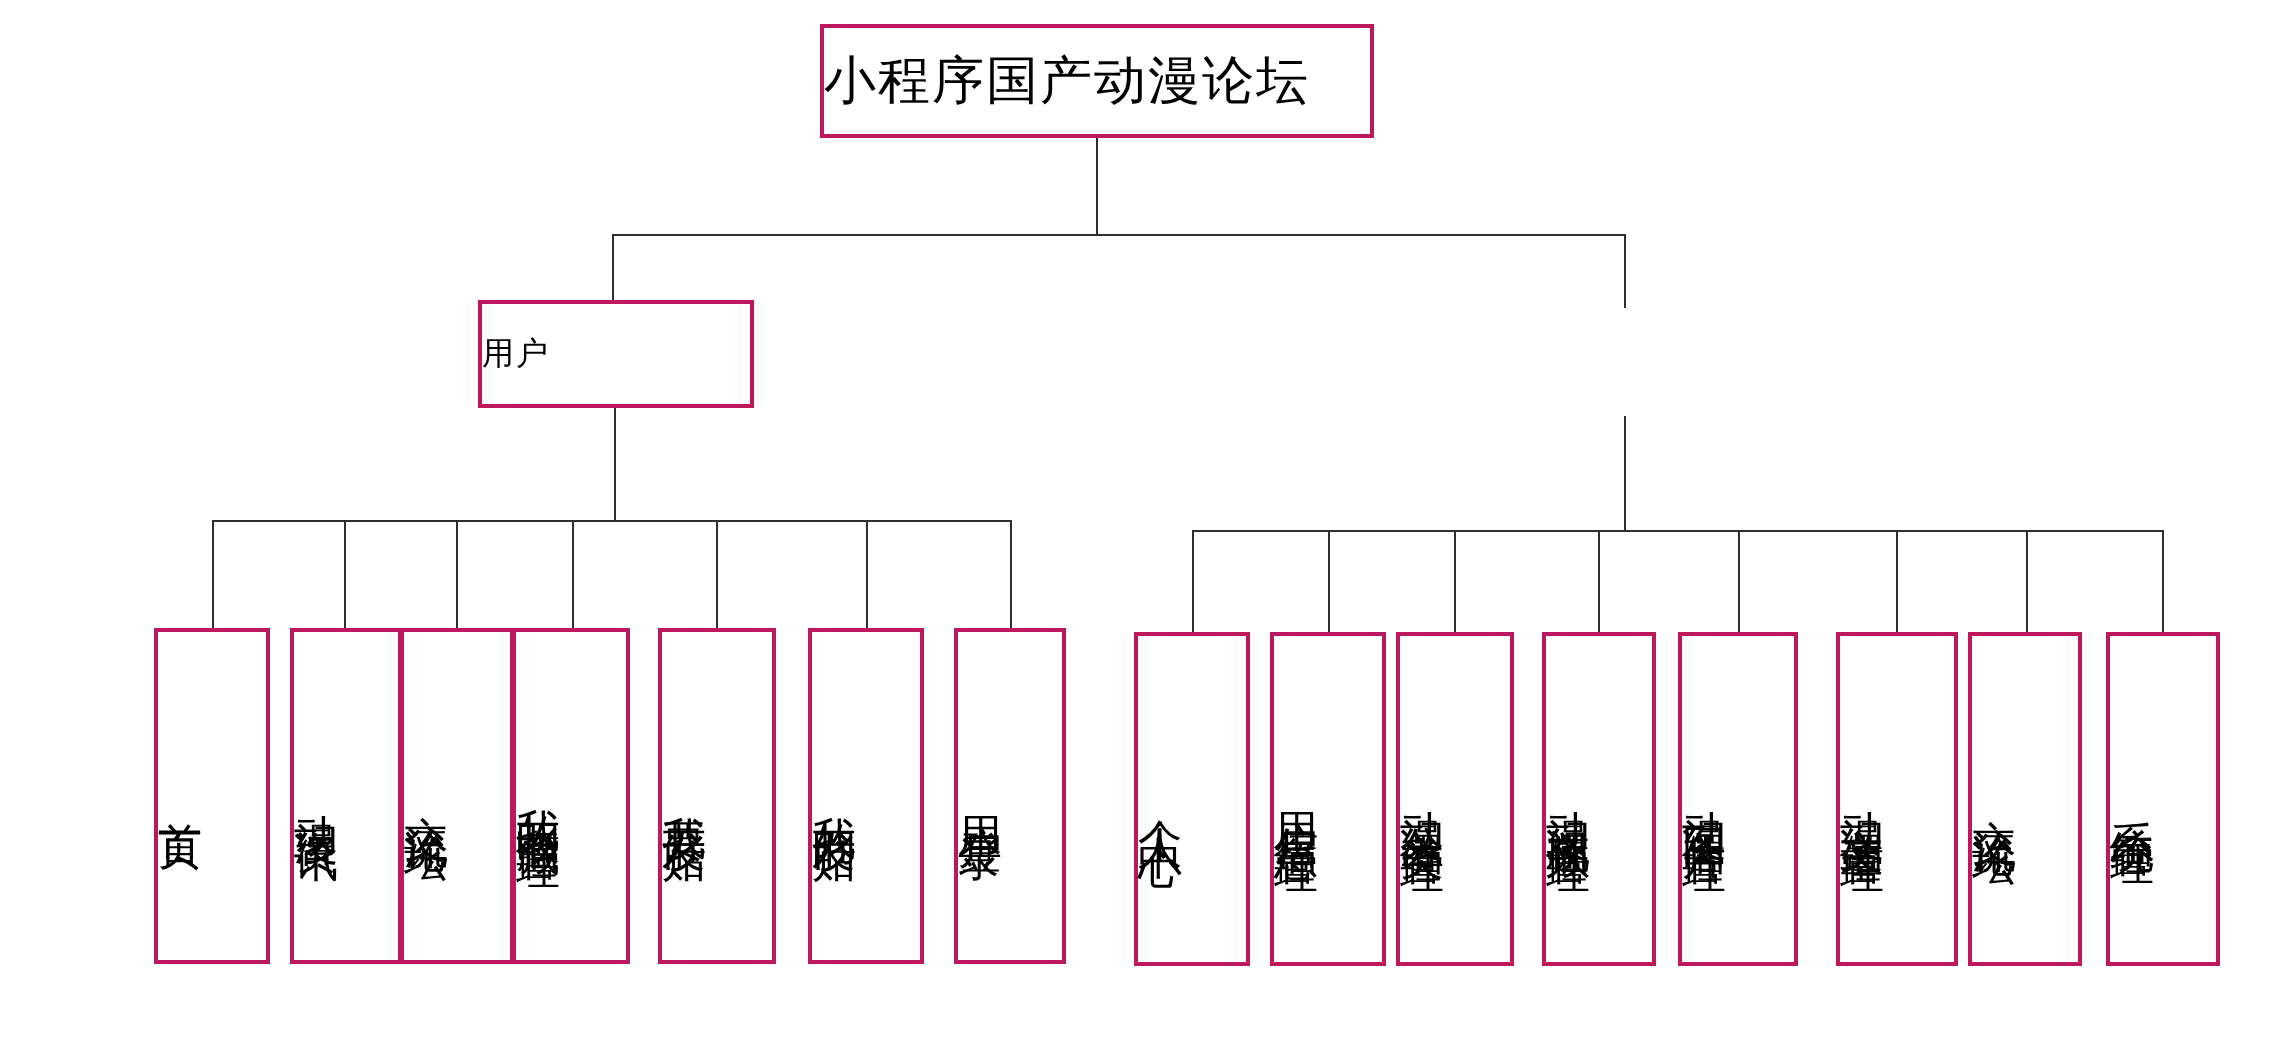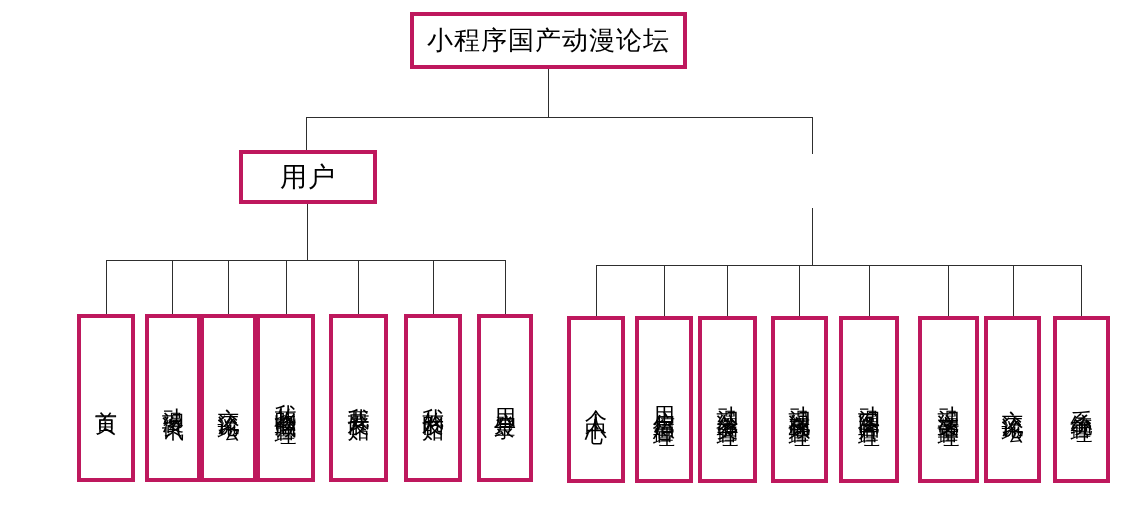--- a/index.html
+++ b/index.html
@@ -8,29 +8,29 @@
     width: 1148px;
     height: 521px;
     background: #ffffff;
     font-family: "Liberation Serif", serif;
     color: #000000;
     overflow: hidden;
   }
   .node {
     position: absolute;
     box-sizing: border-box;
-    border: 4px solid #be185d;
+    border: 2px solid #be185d;
     background: #ffffff;
     display: flex;
     align-items: center;
-    justify-content: center;
+    justify-content: flex-start;
     text-align: center;
   }
   .node.root  { font-size: 26px; letter-spacing: 1px; }
-  .node.branch{ font-size: 27px; letter-spacing: 1px; }
+  .node.branch{ font-size: 16px; letter-spacing: 1px; }
   .node.leaf span {
     writing-mode: vertical-rl;
     text-orientation: upright;
     font-size: 22px;
     letter-spacing: 4px;
     line-height: 1;
   }
   .line { position: absolute; background: #2e2e2e; }
   .line.h { height: 1px; }
   .line.v { width: 1px; }

